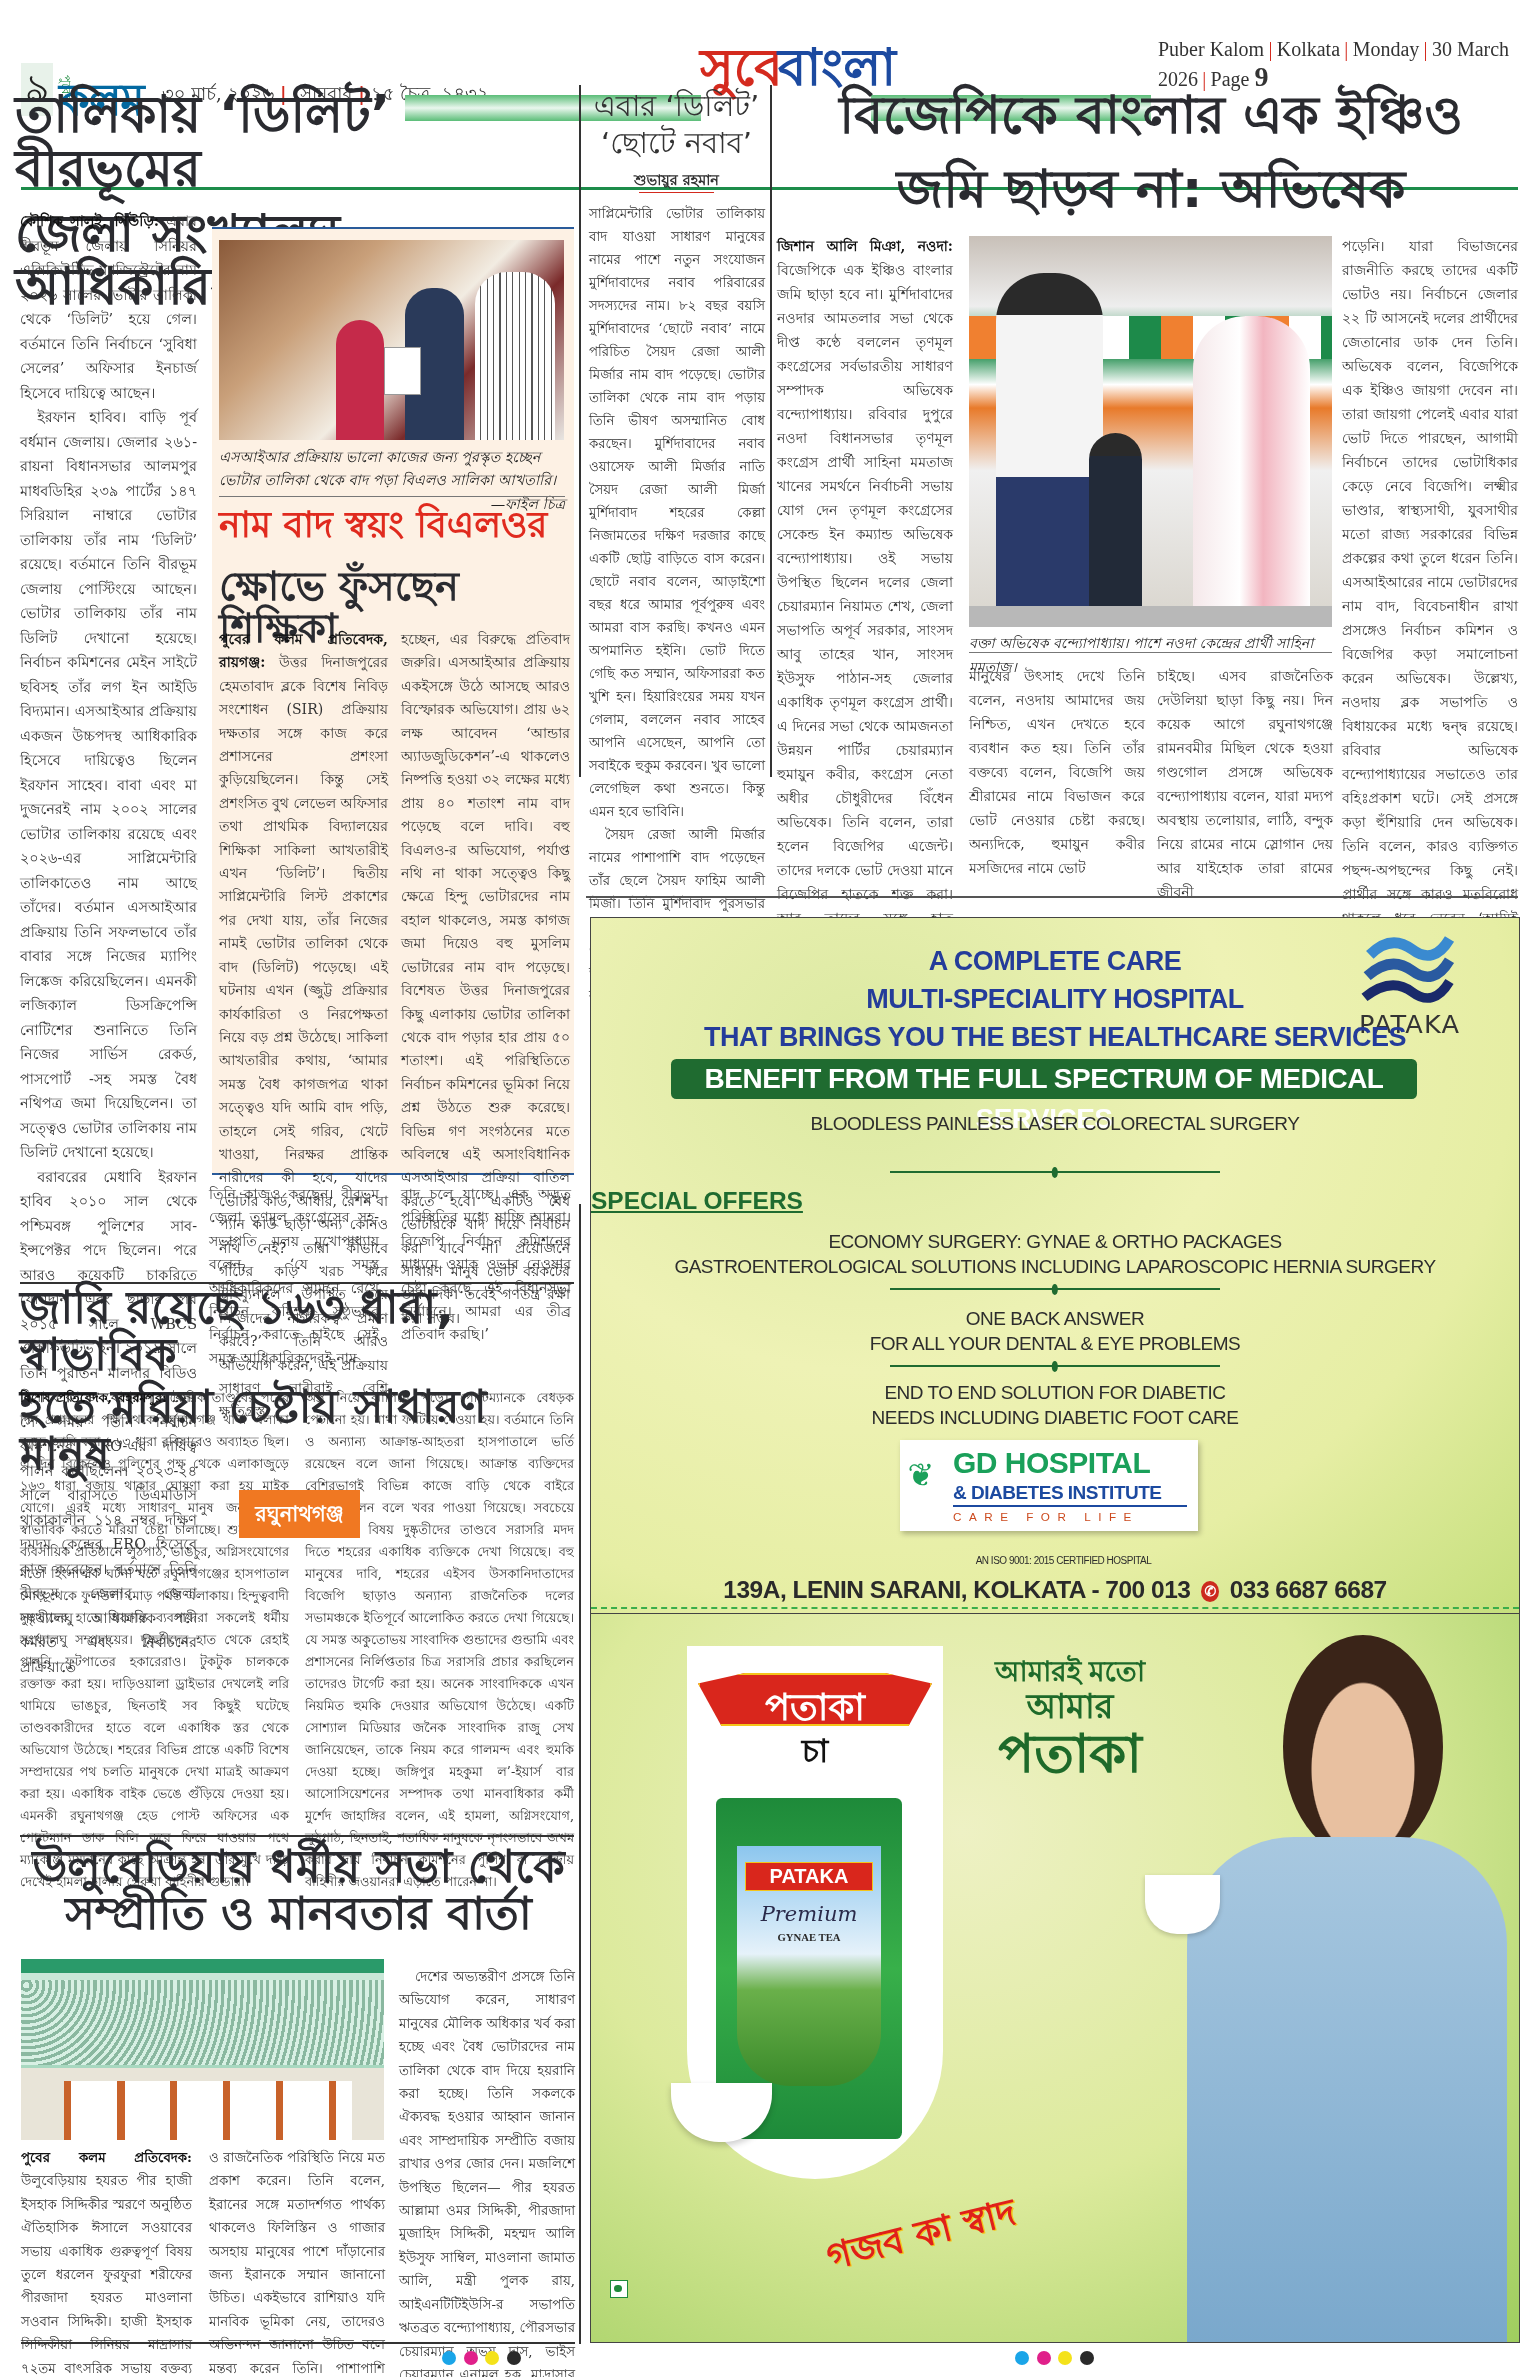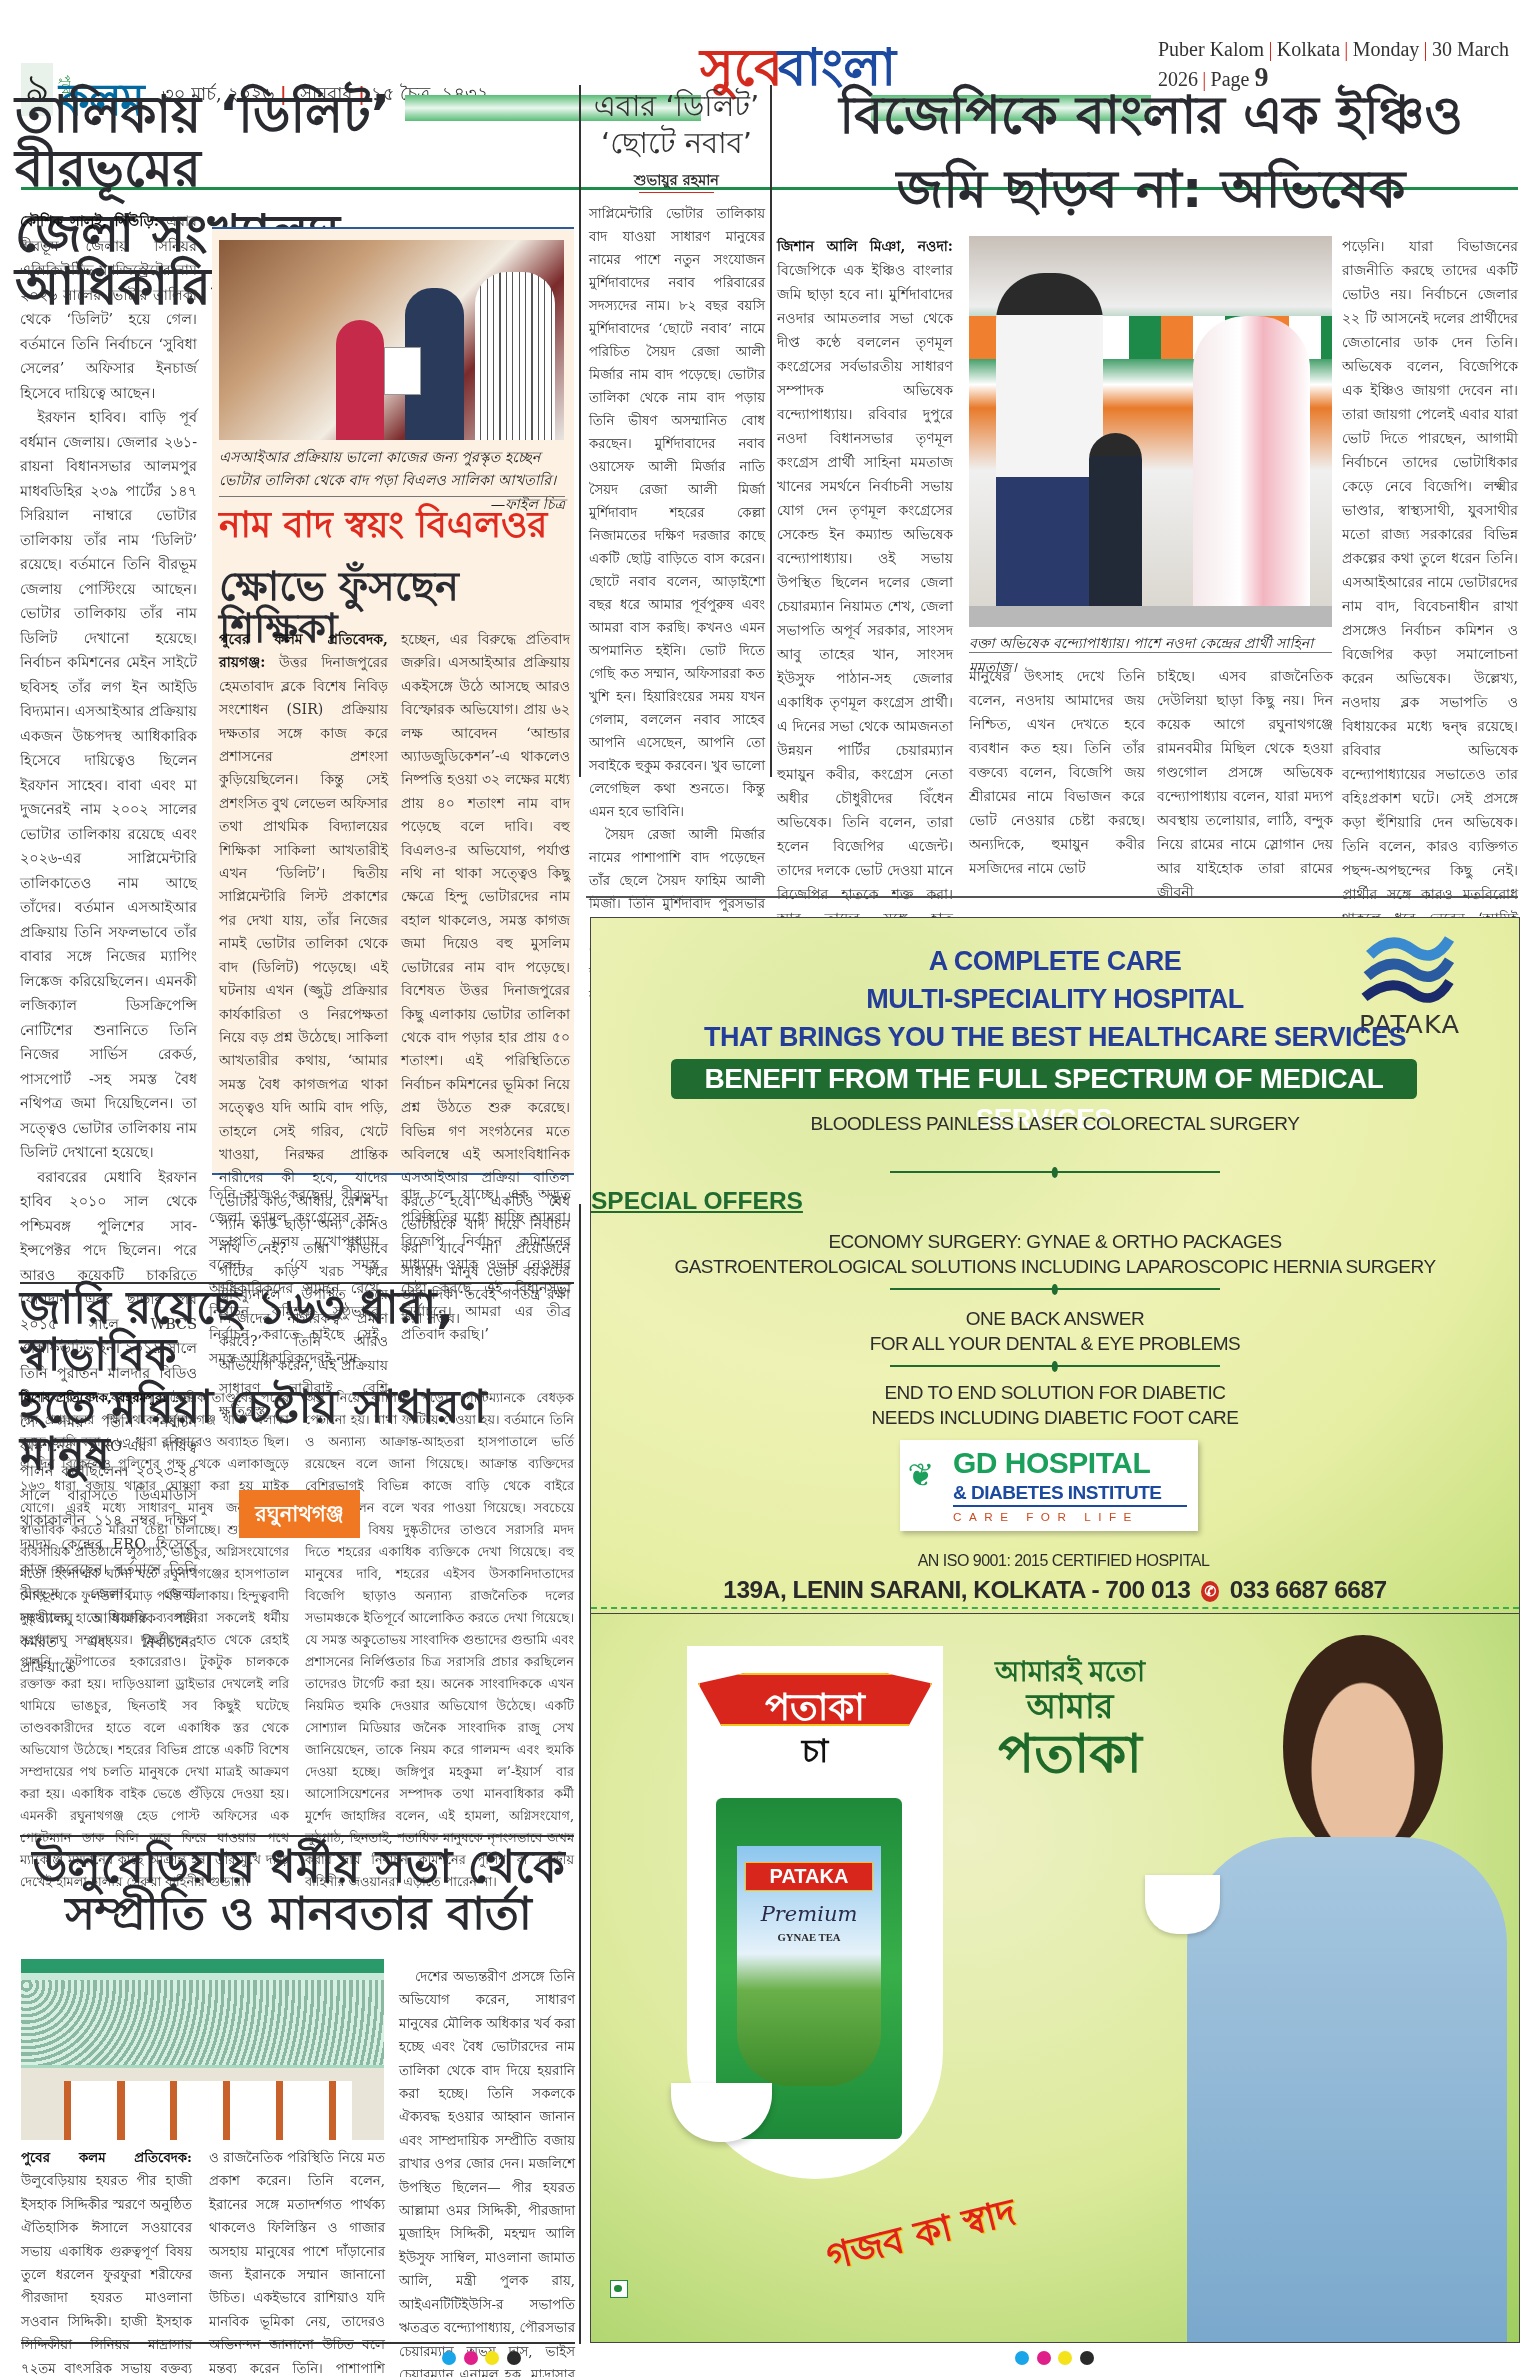--- a/index.html
+++ b/index.html
@@ -175,21 +175,21 @@
     <div>END TO END SOLUTION FOR DIABETIC</div>
     <div>NEEDS INCLUDING DIABETIC FOOT CARE</div>
   </div>
   <div class="abs gdbox" style="left:309px;top:522px;width:298px;height:91px">
     <div class="abs" style="left:7.5px;top:16px;font-size:32px;color:#1aa05a">❦</div>
     <div class="abs" style="left:53px;top:6.4px;font-family:'Liberation Sans',sans-serif;font-weight:bold;font-size:30px;color:#1aa05a;letter-spacing:-0.5px">GD HOSPITAL</div>
     <div class="abs" style="left:53px;top:42px;font-family:'Liberation Sans',sans-serif;font-weight:bold;font-size:19px;color:#1c4aa0;letter-spacing:-0.5px">&amp; DIABETES INSTITUTE</div>
     <div class="abs" style="left:53px;top:65px;width:234px;height:2.1px;background:#1c4aa0"></div>
     <div class="abs" style="left:53px;top:70px;width:234px;text-align:left;font-family:'Liberation Sans',sans-serif;font-size:11.7px;color:#cc4a1e;letter-spacing:7.5px">CARE FOR LIFE</div>
   </div>
-  <div class="abs gray" style="left:17px;right:0;top:631px;font-size:16px">AN ISO 9001: 2015 CERTIFIED HOSPITAL</div>
+  <div class="abs gray" style="left:17px;right:0;top:631px;font-size:10px">AN ISO 9001: 2015 CERTIFIED HOSPITAL</div>
   <div class="abs" style="left:0;right:0;top:658px;text-align:center;font-family:'Liberation Sans',sans-serif;font-weight:bold;font-size:24.5px;color:#2a2a2a;letter-spacing:-0.5px">
     <span>139A, LENIN SARANI, KOLKATA - 700 013</span>
     <span style="display:inline-block;width:18px;height:21px;background:#cc2a1e;border-radius:50%;color:#fff;font-size:14px;line-height:21px;vertical-align:middle;margin:0 4.3px">✆</span>
     <span>033 6687 6687</span>
   </div>
   <div class="abs" style="left:0;right:0;bottom:4.3px;border-top:2.7px dashed #3aae4a"></div>
 </div>
 
 <div class="abs ad2">
   <div class="abs" style="left:96px;top:32px;width:256px;height:533px;background:#fff;border-radius:0 0 128px 128px"></div>

